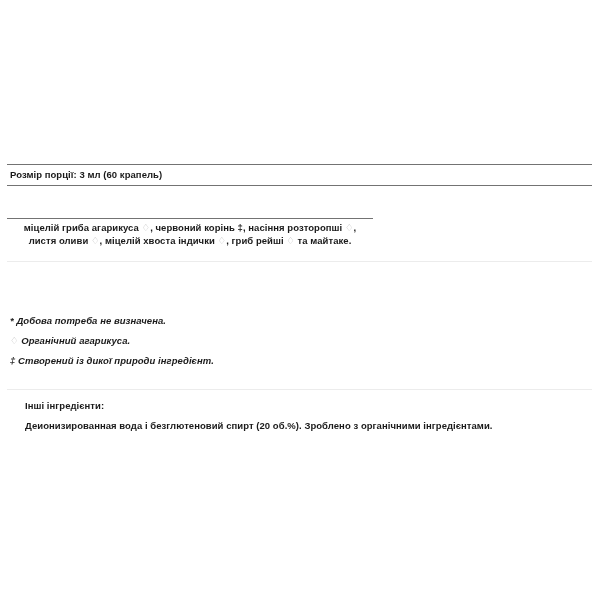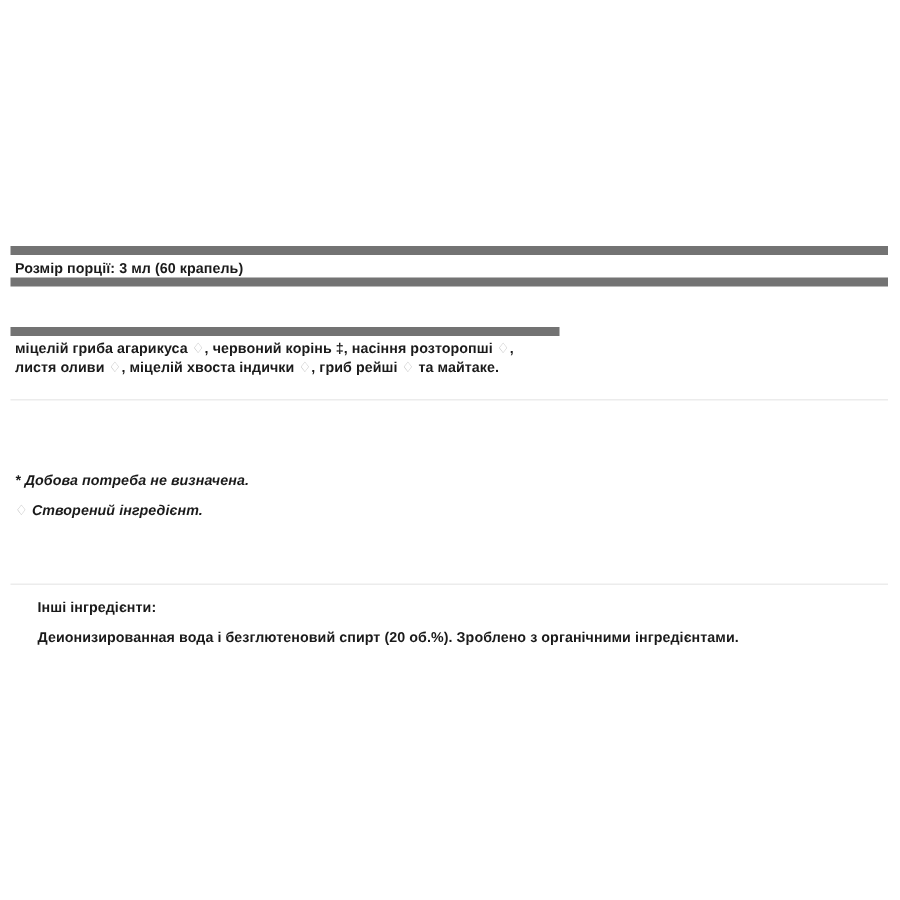--- a/index.html
+++ b/index.html
@@ -18,21 +18,21 @@
       font-size: 9.5px;
       letter-spacing: 0.05px;
     }
     .facts {
       position: absolute;
       left: 7px;
       top: 164px;
       width: 585px;
     }
     .row {
-      border-top: 6px solid #737373;
+      border-top: 1px solid #737373;
       position: relative;
       box-sizing: border-box;
     }
     .row-simple {
       height: 21px;
       padding: 4px 3px 0 3px;
     }
     .row-header {
       height: 33px;
     }
@@ -52,20 +52,21 @@
     .row-blend .col-dv {
       position: absolute;
       top: 4px;
     }
     .row-ingredients {
       height: 39px;
       padding: 3px 3px 0 3px;
       line-height: 12.5px;
       width: 360px;
       box-sizing: content-box;
+      text-align: center;
     }
     .row-last {
       border-top: 1px solid #ececec;
       height: 0;
     }
     .sym {
       color: #b8b8b8;
       font-weight: normal;
     }
     .notes {
@@ -104,21 +105,22 @@
   <div class="row row-header">
   </div>
   <div class="row row-ingredients">
     <span>міцелій гриба агарикуса</span><span class="sym"> ♢</span><span>, червоний корінь ‡, насіння розторопші</span><span class="sym"> ♢</span><span>, листя оливи</span><span class="sym"> ♢</span><span>, міцелій хвоста індички</span><span class="sym"> ♢</span><span>, гриб рейші</span><span class="sym"> ♢</span><span> та майтаке.</span>
   </div>
   <div class="row-last"></div>
 </div>
 
 <div class="notes">
   <div class="note">* Добова потреба не визначена.</div>
-  <div class="note"><span class="sym">♢</span><span> Створений інгредієнт.</span></div>
+  <div class="note"><span class="sym">♢</span><span> Органічний агарикуса.</span></div>
+  <div class="note">‡ Створений із дикої природи інгредієнт.</div>
 </div>
 
 <div class="divider"></div>
 
 <div class="other">
   <div class="other-title">Інші інгредієнти:</div>
   <div>Деионизированная вода і безглютеновий спирт (20 об.%). Зроблено з органічними інгредієнтами.</div>
 </div>
 
 </body></html>

